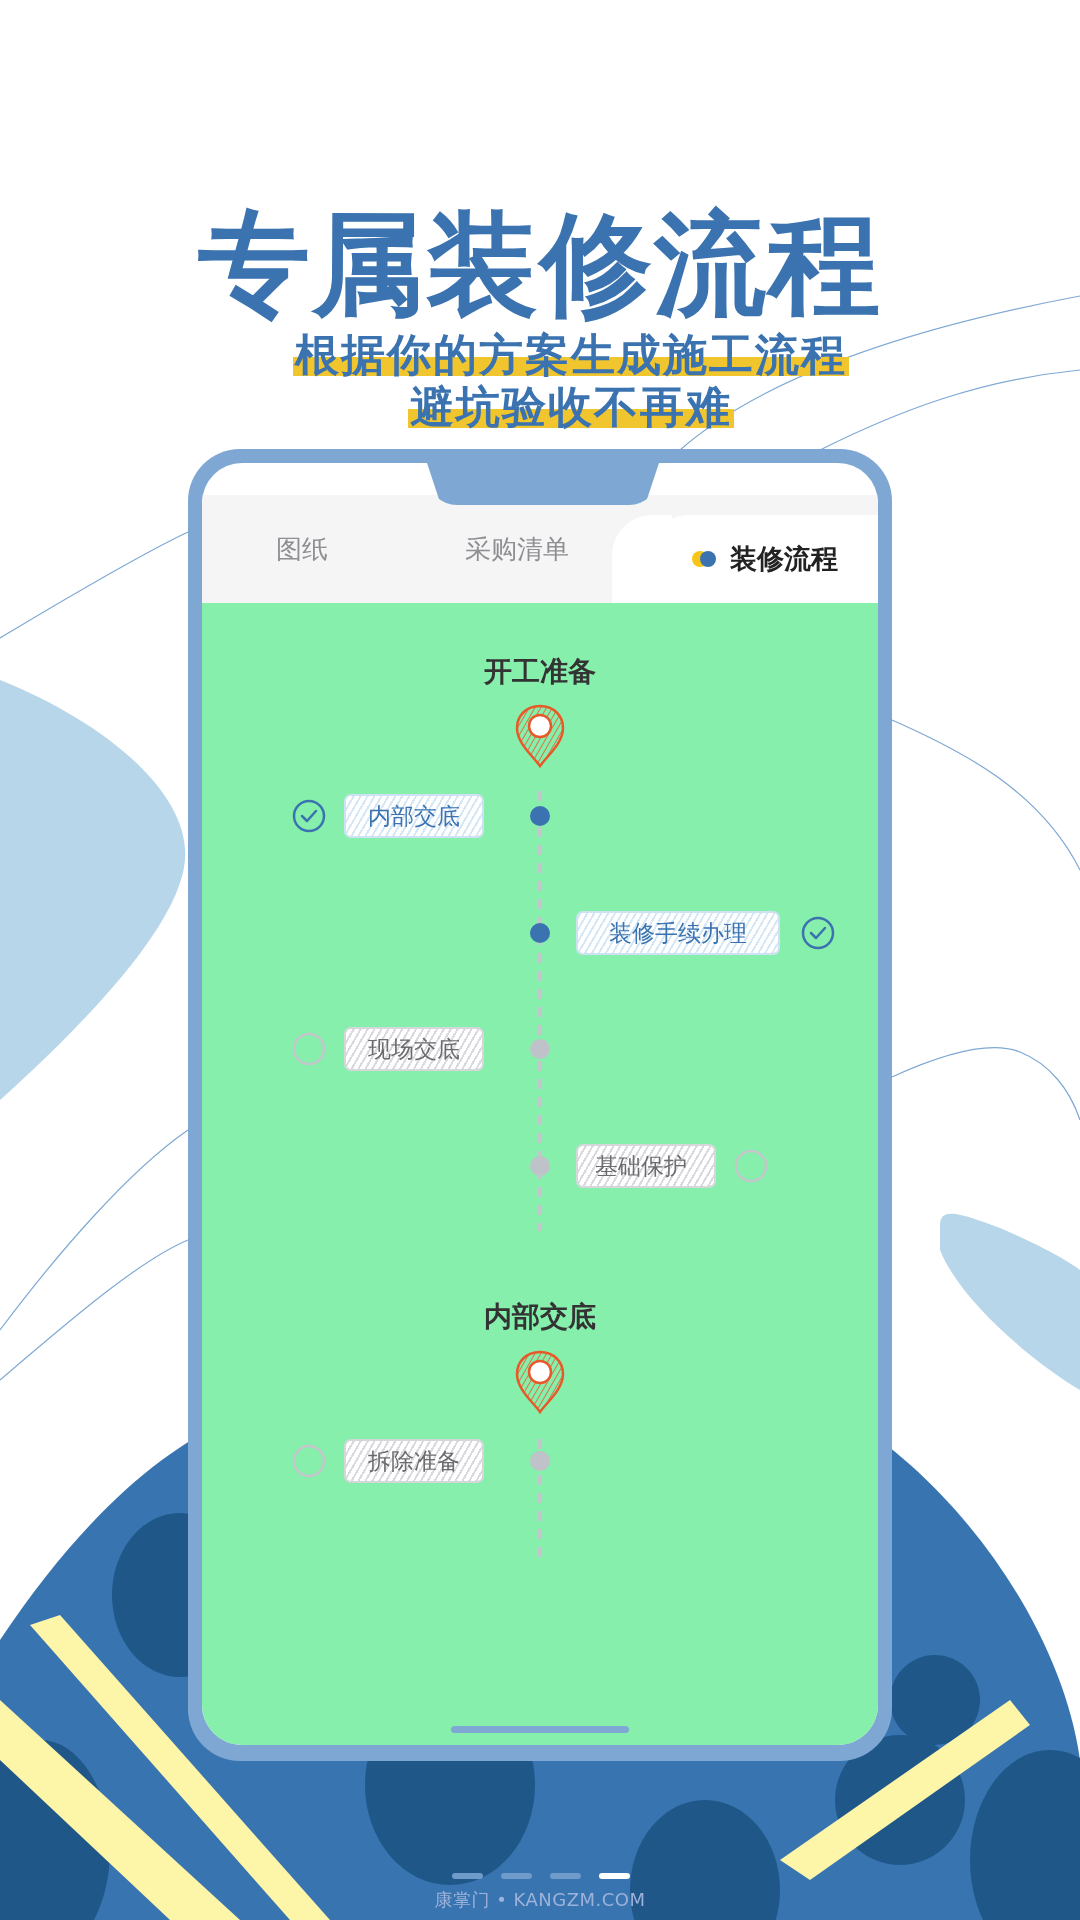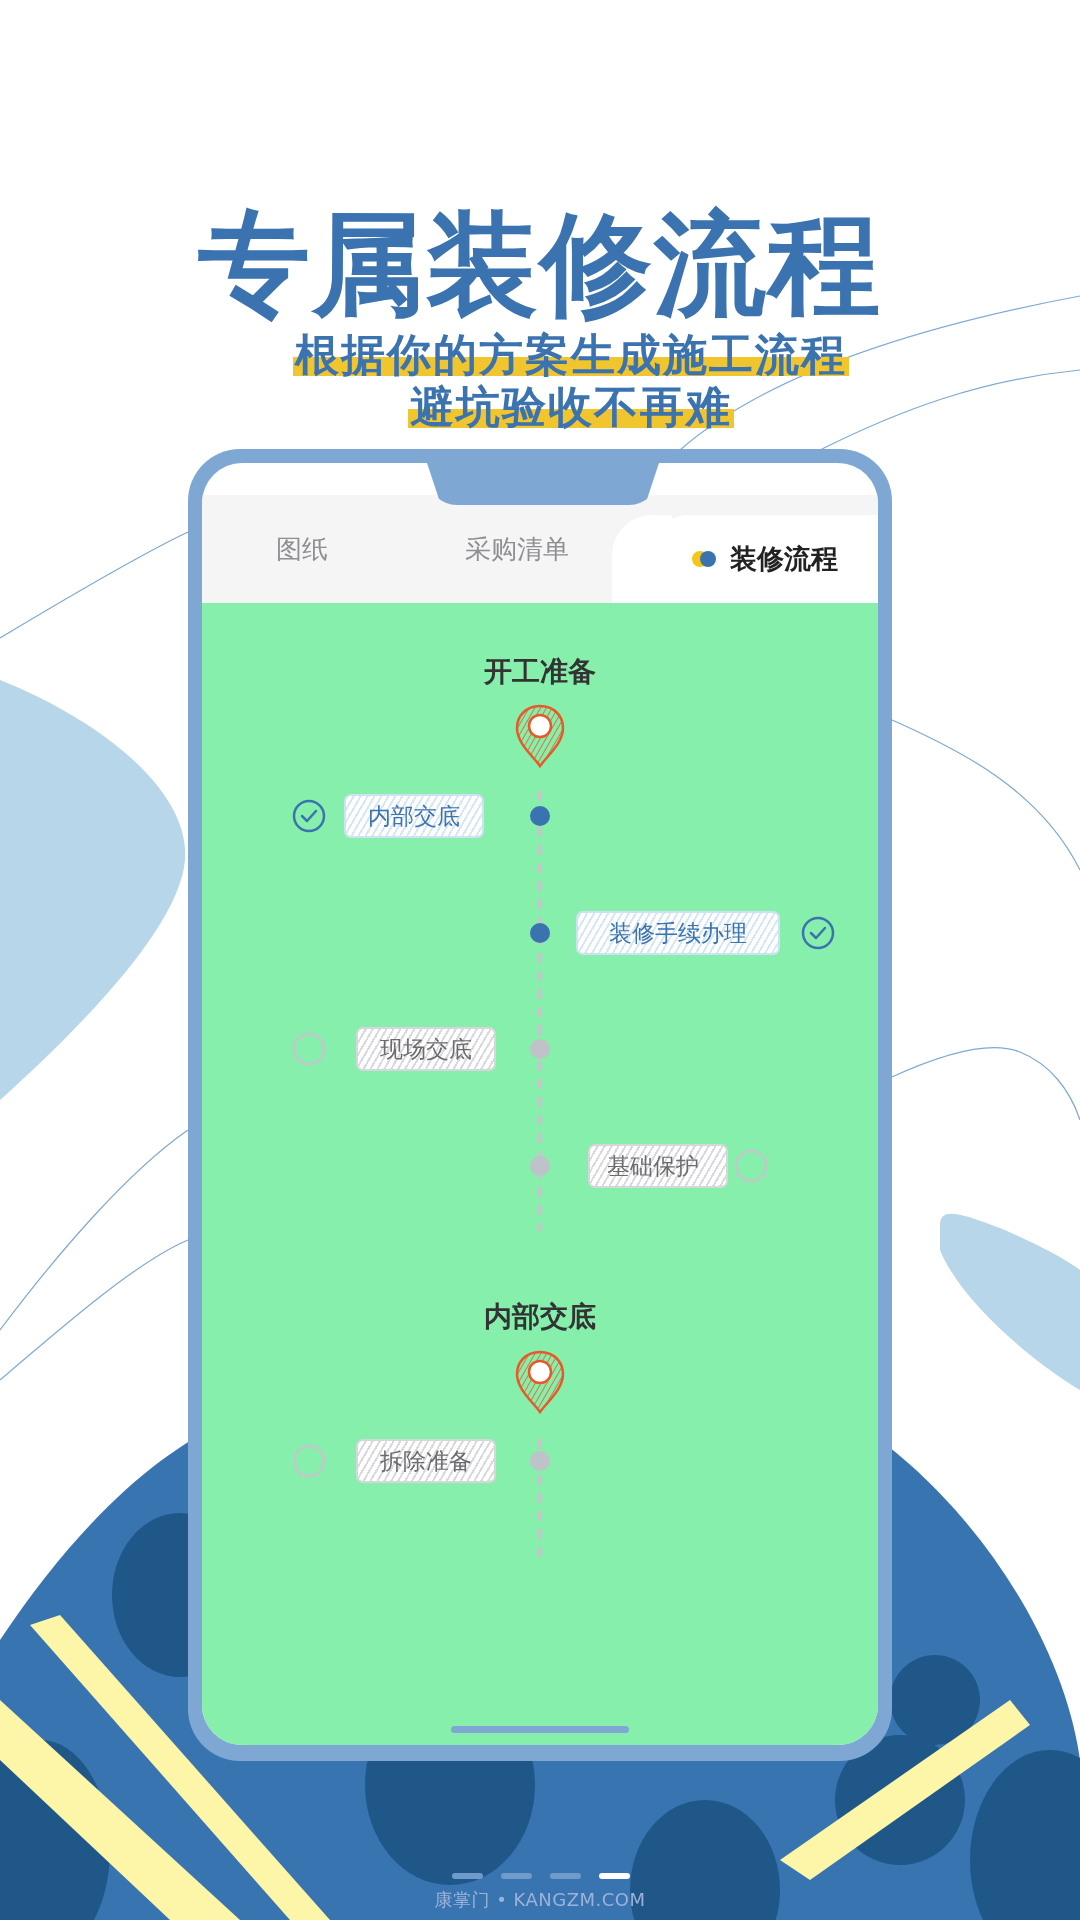--- a/index.html
+++ b/index.html
@@ -77,21 +77,20 @@
     position: absolute; height: 44px; display: flex; align-items: center; justify-content: center;
     font-size: 23px; border-radius: 7px; padding: 0 18px; cursor: pointer;
   }
   .task-label.done {
     color: #3a73b0; border: 2px solid #cfe2f3;
     background: repeating-linear-gradient(-60deg, #ffffff 0 4px, #d6e7f6 4px 6px);
   }
   .task-label.todo {
     color: #6b6b6f; border: 2px solid #d6d7db;
     background: repeating-linear-gradient(-60deg, #ffffff 0 4px, #d9dadd 4px 6px);
-    margin-left: 12px;
   }
   .status-icon { position: absolute; width: 34px; height: 34px; cursor: pointer; }
 
   .cta {
     position: absolute; left: 58px; top: 1426px; width: 562px; height: 108px; border-radius: 54px;
     background: linear-gradient(to right, #fbe000, #f0c836);
     color: #fff; font-size: 40px; font-weight: bold; letter-spacing: 6px;
     display: flex; align-items: center; justify-content: center; border: none; cursor: pointer;
   }
   .home-bar {

